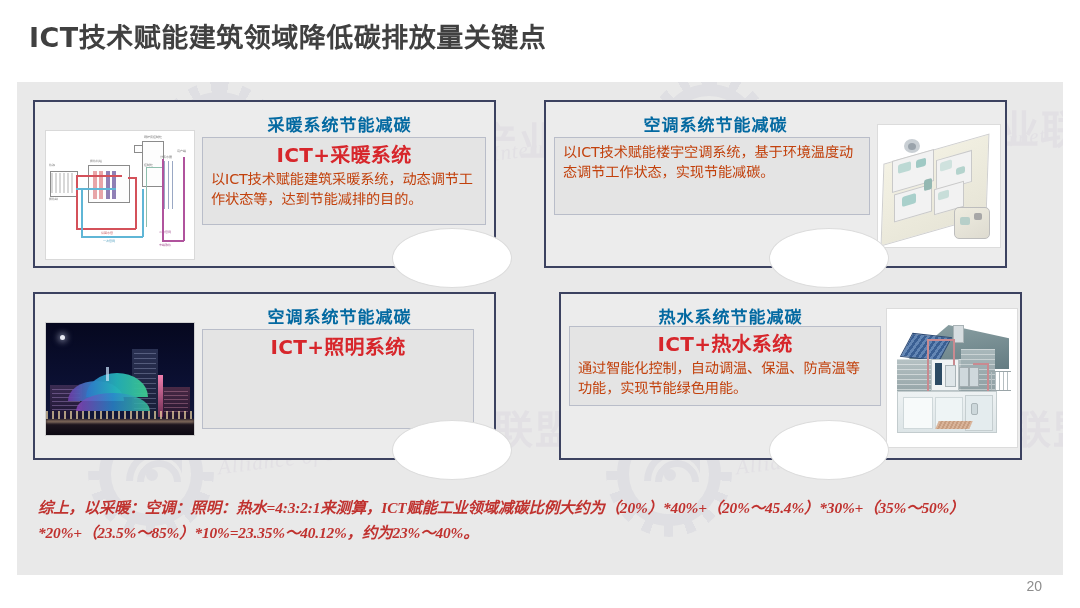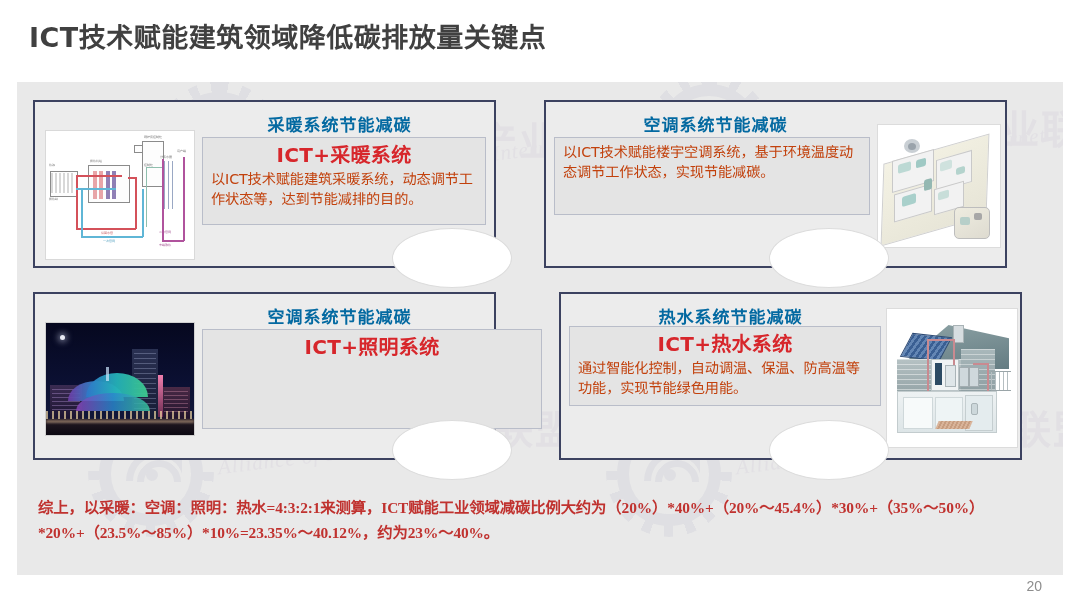--- a/index.html
+++ b/index.html
@@ -204,21 +204,21 @@
       <div class="wm-wifi">
           <i></i>
           <i></i>
           <i></i>
         </div>
     </div>
   </div>
   <div class="wm wm-cn" style="left:700px;top:316px;">工业互联网产业联盟</div>
   <div class="wm wm-en" style="left:718px;top:356px;transform:rotate(-7deg);">Alliance of Industrial Internet</div>
 
-  <div id="summary" style="position:absolute;left:21px;top:414px;width:1000px;">综上，以采暖：空调：照明：热水=4:3:2:1来测算，ICT赋能工业领域减碳比例大约为（20%）*40%+（20%～45.4%）*30%+（35%～50%）*20%+（23.5%～85%）*10%=23.35%～40.12%，约为23%～40%。</div>
+  <div id="summary" style="position:absolute;left:21px;top:414px;width:1000px;font-style:italic;">综上，以采暖：空调：照明：热水=4:3:2:1来测算，ICT赋能工业领域减碳比例大约为（20%）*40%+（20%～45.4%）*30%+（35%～50%）*20%+（23.5%～85%）*10%=23.35%～40.12%，约为23%～40%。</div>
 
 </div>
 
 <div class="card" id="card-heating">
 
   <div class="media" id="media-heating">
 
     <div class="hs hs-box" style="left:4px;top:40px;width:26px;height:24px;"></div>
     <div class="hs" style="left:5px;top:42px;width:24px;height:20px;background:repeating-linear-gradient(90deg,#d8d8d8 0 2px,#fff 2px 4px);"></div>
     <div class="hs hs-lbl" style="left:3px;top:32px;">热源</div>
@@ -334,21 +334,21 @@
     <div class="city" style="left:112px;top:52px;width:5px;height:42px;background:linear-gradient(180deg,#f07fae,#6a2a50);"></div>
     <div class="city" style="left:60px;top:44px;width:3px;height:14px;background:#cfe8ff;opacity:.7;"></div>
 
     <div class="city" style="left:0;top:88px;width:148px;height:10px;background:repeating-linear-gradient(90deg,rgba(255,228,170,.65) 0 2px,transparent 2px 6px);"></div>
     <div class="city" style="left:0;top:96px;width:148px;height:16px;background:linear-gradient(180deg,#241a24,#0c0912);"></div>
     <div class="city" style="left:0;top:97px;width:148px;height:3px;background:rgba(255,215,170,.45);filter:blur(1px);"></div>
   </div>
 
   <div class="card-title shift-right">空调系统节能减碳</div>
 
-  <div class="textbox" style="left:167px;top:35px;width:340px;height:100px;">
+  <div class="textbox" style="left:167px;top:35px;width:272px;height:100px;">
     <div class="tb-head">ICT+照明系统</div>
   </div>
 </div>
 <div class="ellipse" style="left:392px;top:420px;width:118px;height:58px;"></div>
 
 <div class="card" id="card-hotwater">
 
   <div class="card-title shift-left">热水系统节能减碳</div>
 
   <div class="textbox" style="left:8px;top:32px;width:312px;height:80px;">

